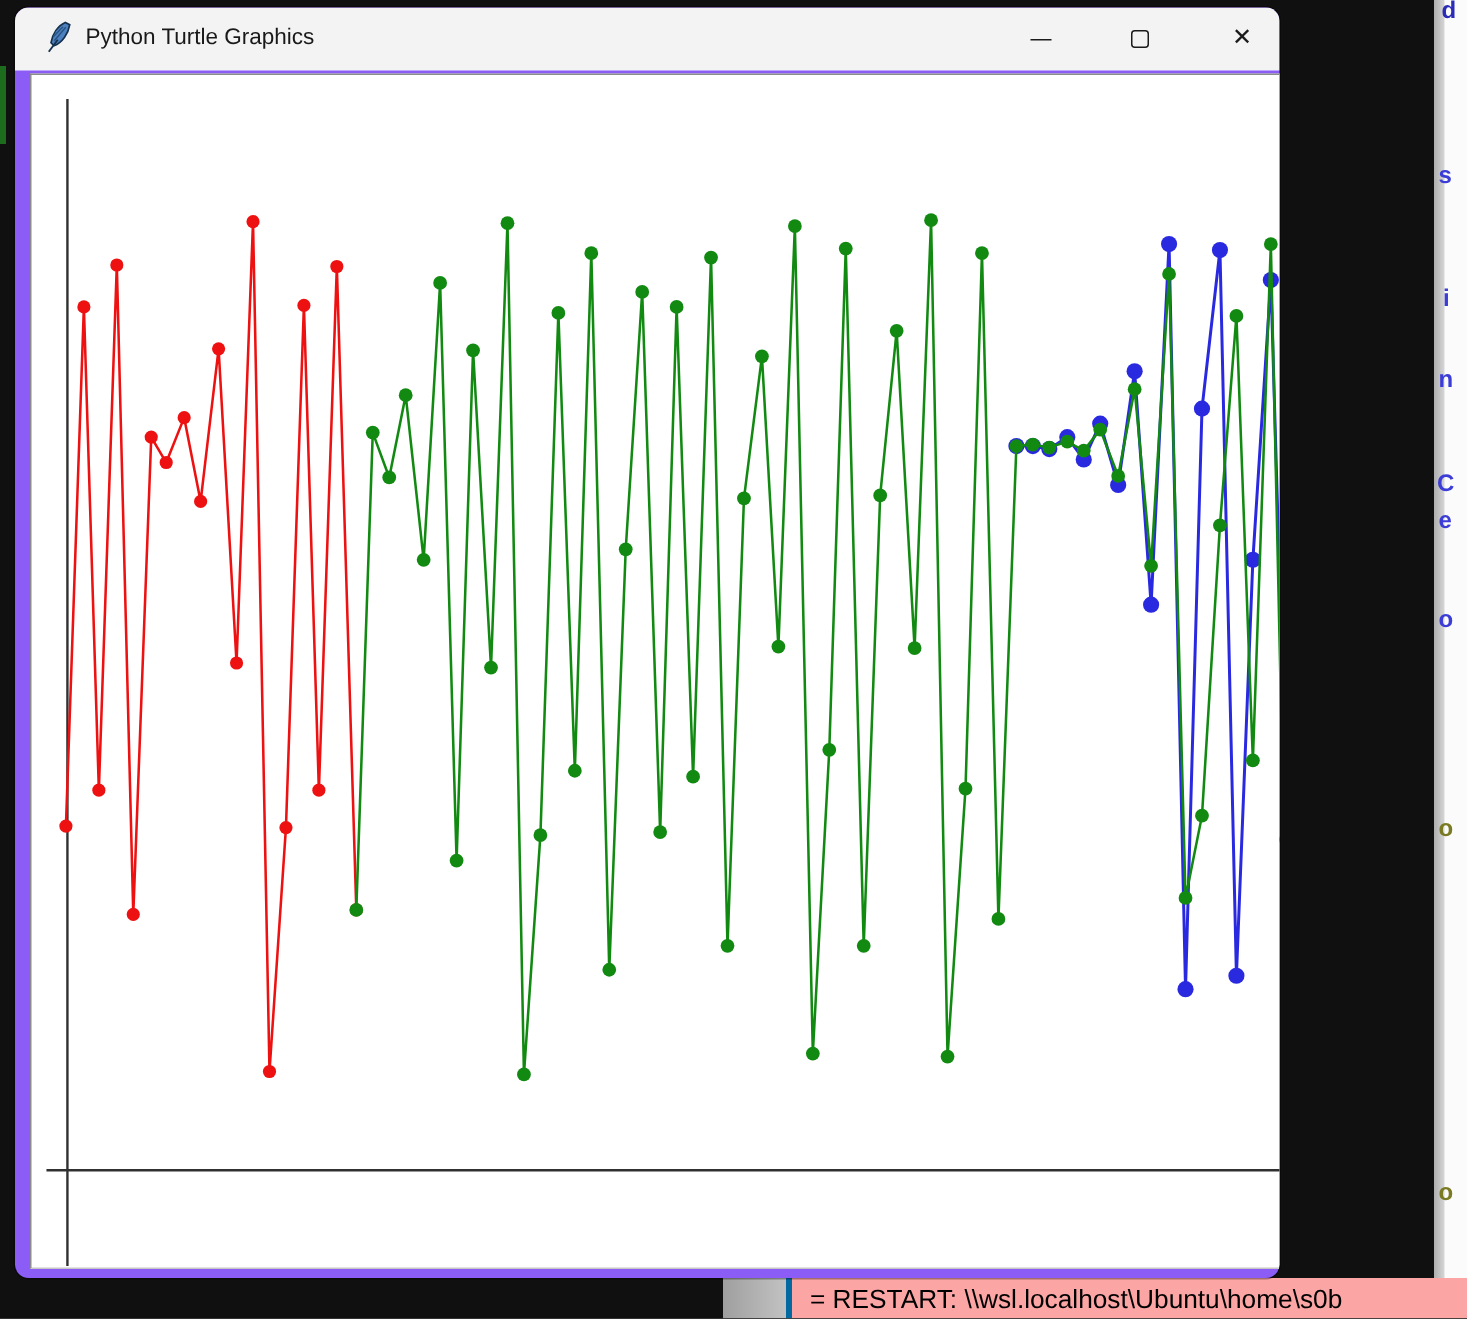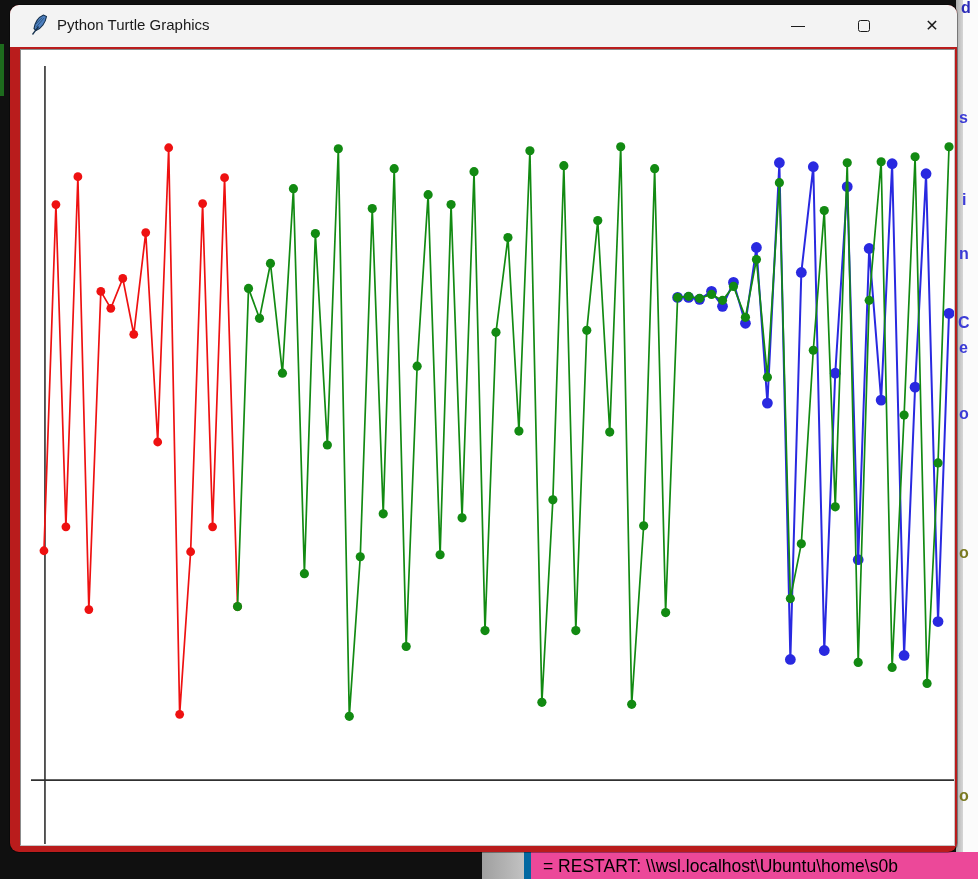--- a/index.html
+++ b/index.html
@@ -10,27 +10,27 @@
   
   .green-sliver{position:absolute;left:0;top:44px;width:4px;height:52px;background:#1d6b1d;}
   .right-strip{position:absolute;left:956px;top:0;width:22px;height:853px;
                background:linear-gradient(to right,#aeaeae,#e7e7e7 45%);overflow:hidden;}
   .right-strip .inner-white{position:absolute;left:7px;top:0;width:15px;height:100%;background:#fbfbfb;}
   .fragments{position:absolute;left:0;top:0;width:100%;height:100%;}
   .fragments span{position:absolute;font-size:16px;font-weight:bold;line-height:1;}
 
   .shell-gray{position:absolute;left:482px;top:852px;width:42px;height:27px;
               background:linear-gradient(to right,#9f9f9f,#c2c2c2);}
-  .shell-white{position:absolute;left:524px;top:852px;width:454px;height:27px;background:#ec4899;
-               border-left:7px solid #0369a1;overflow:hidden;}
+  .shell-white{position:absolute;left:524px;top:852px;width:454px;height:27px;background:#fca5a5;
+               border-left:4px solid #0369a1;overflow:hidden;}
   .shell-white span{position:absolute;left:12px;top:4px;font-size:17.5px;color:#000;white-space:nowrap;}
 
   
-  .turtle-window{position:absolute;left:10px;top:5px;width:947px;height:847px;
-                 background:#b91c1c;border-radius:9px;overflow:hidden;
+  .turtle-window{position:absolute;left:10px;top:5px;width:843px;height:847px;
+                 background:#8b5cf6;border-radius:9px;overflow:hidden;
                  box-shadow:0 0 0 1px rgba(0,0,0,.35);}
   .titlebar{position:absolute;left:0;top:0;width:100%;height:42px;background:#f3f3f3;}
   .feather{position:absolute;left:20px;top:9px;width:20px;height:22px;}
   .win-title{position:absolute;left:47px;top:11px;font-size:15px;color:#191919;white-space:nowrap;}
   .controls{position:absolute;right:0;top:0;height:42px;}
   .wbtn{position:absolute;top:0;width:46px;height:42px;display:flex;align-items:center;justify-content:center;cursor:default;}
   .wbtn.min{right:136px;} .wbtn.max{right:70px;} .wbtn.close{right:2px;}
   .min-glyph{display:block;width:14px;height:0;border-top:1.7px solid #1b1b1b;}
   .max-glyph{display:block;width:12px;height:12px;border:1.7px solid #1b1b1b;border-radius:2.5px;}
   .close-glyph{font-size:16px;color:#1b1b1b;line-height:1;}

